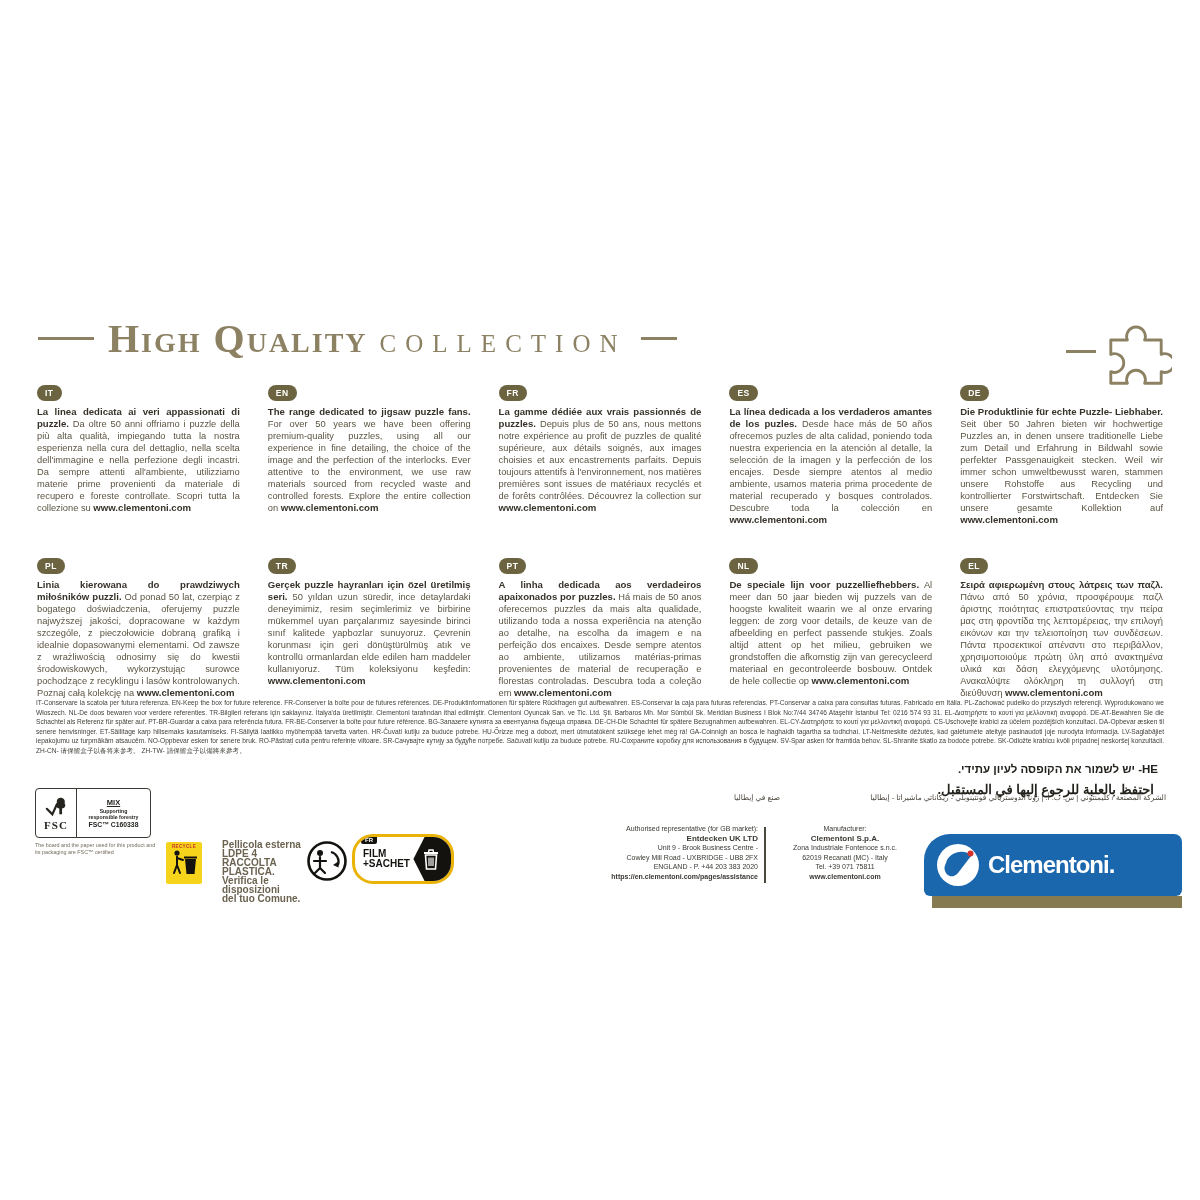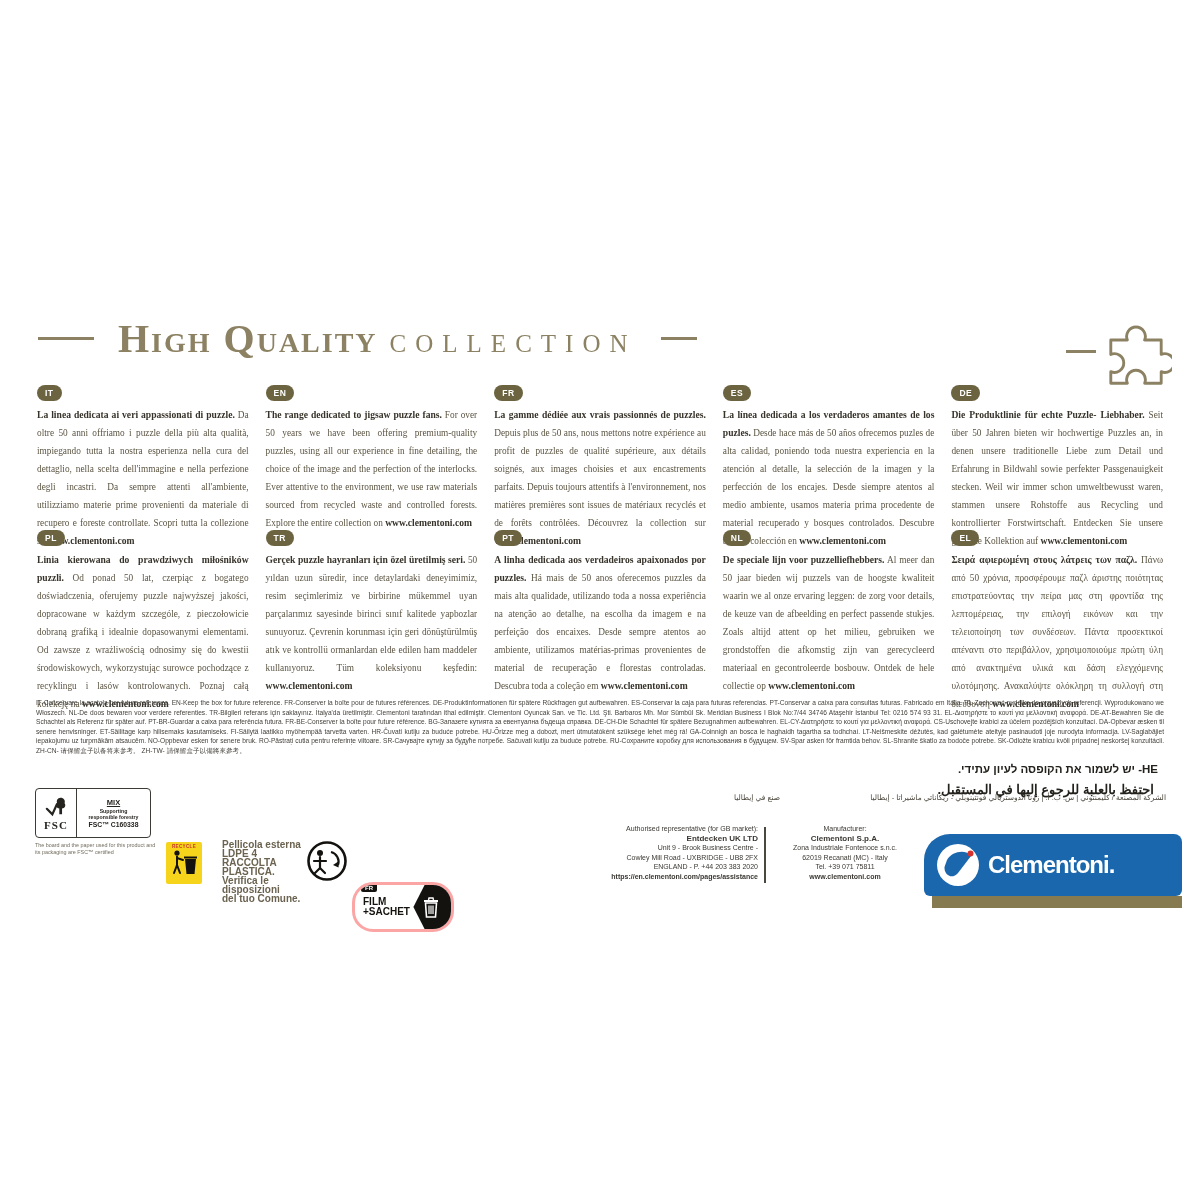--- a/index.html
+++ b/index.html
@@ -1,38 +1,38 @@
 <!DOCTYPE html>
 <html style="--olive_text: #8c8263; --badge_olive: #6c6440; --body_text: #5b5442; --dark_text: #37332a; --clementoni_blue: #1a67ad; --gold_bar: #857a50; --label_yellow: #f6d41c; --flag_green: #169b62; --flag_red: #ce2b37; --accent_red: #c8352a;"><head>
 <meta charset="utf-8">
 <title>Puzzle box back</title>
 <style>
   html,body{margin:0;padding:0;background:#fff;}
   .sheet{position:relative;width:1200px;height:1200px;background:#fff;overflow:hidden;
          font-family:"Liberation Sans",sans-serif;color:#3a352a;}
 
   
-  .header{position:absolute;top:315px;left:38px;width:566px;display:flex;align-items:center;gap:24px;}
+  .header{position:absolute;top:315px;left:38px;width:566px;display:flex;align-items:center;gap:14px;}
   .dash{height:3px;background:var(--olive_text,#8c8263);flex:0 0 auto;}
   .dash.l{width:56px}.dash.r{width:36px}
   .title{white-space:nowrap;color:var(--olive_text,#8c8263);font-family:"Liberation Serif",serif;}
   .title .t1{font-variant:small-caps;font-size:40px;font-weight:600;letter-spacing:2px;}
   .title .t2{font-size:25px;font-weight:500;letter-spacing:9px;margin-left:12px;}
 
   
   .puzzle-wrap{position:absolute;left:1066px;top:322px;display:flex;align-items:flex-start;}
   .puzzle-wrap .dash{width:30px;margin-top:28px;}
   .puzzle-wrap svg{display:block;margin-left:4px;}
 
   
   .lang-grid{position:absolute;top:382px;left:37px;width:1126px;display:grid;
-             grid-template-columns:repeat(5,1fr);grid-template-rows:145px 145px;column-gap:17px;}
+             grid-template-columns:repeat(5,1fr);grid-template-rows:145px 145px;column-gap:17px;gap:28px;}
   .badge{display:inline-block;background:var(--badge_olive,#6c6440);color:#fff;font-weight:bold;
          font-size:8.5px;padding:3px 8px;border-radius:10px;letter-spacing:.5px;}
-  .lang-text{margin:5px 0 0 0;font-size:9.3px;line-height:18px;text-align:justify;color:var(--body_text,#5b5442);font-family:Liberation Serif, serif;}
+  .lang-text{margin:5px 0 0 0;font-size:9.3px;line-height:12px;text-align:justify;color:var(--body_text,#5b5442);}
   .lang-text strong{color:var(--dark_text,#3a352a);font-size:9.6px;}
 
   
   .fine-print{position:absolute;top:698px;left:36px;width:1128px;margin:0;font-size:6.6px;
               line-height:9.6px;text-align:justify;color:#44423c;}
 
   
   .hebrew{position:absolute;top:755px;right:34px;margin:8px;font-size:11.5px;font-weight:bold;color:#23211c;}
   .arabic{position:absolute;top:770px;right:34px;margin:12px;font-size:13px;font-weight:bold;color:#23211c;}
   .arabic-small{position:absolute;top:793px;right:34px;width:432px;display:flex;
@@ -53,22 +53,22 @@
   
   .plastic-box{position:absolute;left:166px;top:842px;width:36px;height:40px;background:var(--label_yellow,#f6d41c);
                border-radius:2px;display:flex;flex-direction:column;align-items:center;padding-top:2px;}
   .plastic-title{font-size:4.6px;font-weight:bold;color:var(--accent_red,#c8352a);letter-spacing:.3px;}
   .plastic-text{position:absolute;left:222px;top:840px;width:104px;font-size:10px;line-height:9px;
                 color:#6b6350;font-weight:600;}
   .plastic-text span{display:block;}
 
   
   .triman{position:absolute;left:306px;top:840px;}
-  .film-pill{position:absolute;left:352px;top:834px;width:96px;height:44px;border:3px solid #fca5a5;
-             border-radius:21px;background:#fff;display:flex;align-items:center;overflow:hidden;margin-top:48px;}
+  .film-pill{position:absolute;left:352px;top:834px;width:96px;height:44px;border:3px solid #eab308;
+             border-radius:21px;background:#fff;display:flex;align-items:center;overflow:hidden;}
   .film-fr{position:absolute;top:-1px;left:6px;background:#14120f;color:#fff;font-size:6px;
            font-weight:bold;padding:1px 4px;border-radius:0 0 2px 2px;}
   .film-text{font-size:10px;font-weight:bold;color:#14120f;padding-left:8px;white-space:pre-line;line-height:10px;}
   .film-bin{margin-left:auto;background:#14120f;height:100%;width:40px;display:flex;align-items:center;
             justify-content:center;clip-path:polygon(34% 0,100% 0,100% 100%,34% 100%,6% 50%);}
 
   
   .mii{position:absolute;left:476px;top:838px;width:96px;text-align:center;}
   .mii-label{font-size:12.5px;font-weight:bold;color:#3f3b31;letter-spacing:.5px;}
   .flag{margin-top:5px;height:27px;width:92px;display:flex;border:1px solid #b9b5aa;box-sizing:border-box;}

